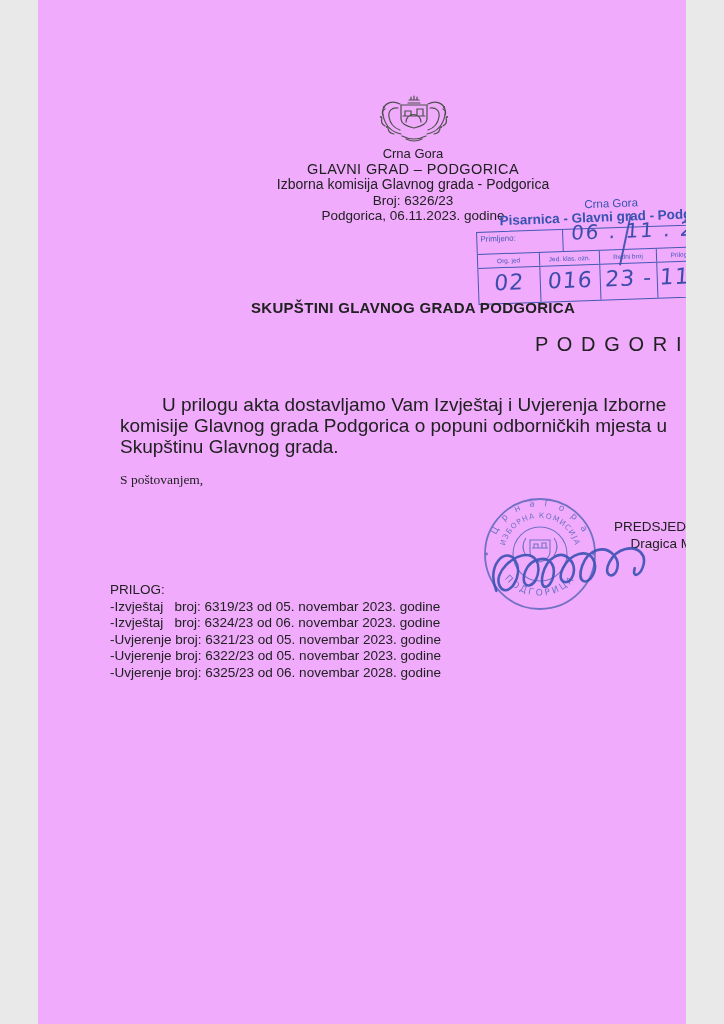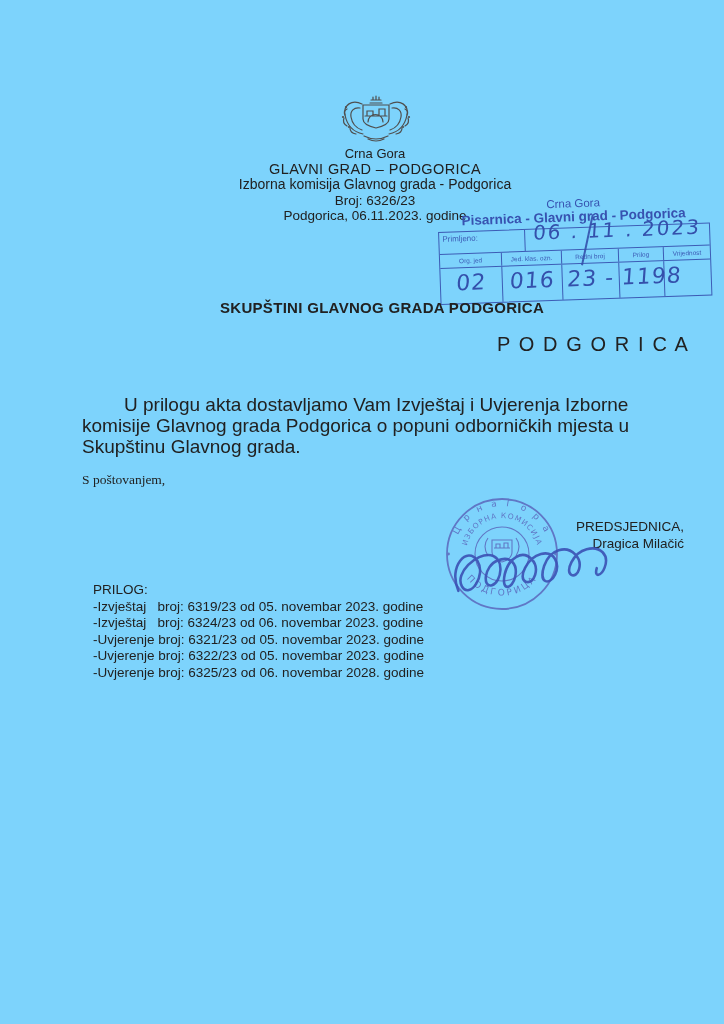--- a/index.html
+++ b/index.html
@@ -1,19 +1,19 @@
 <!DOCTYPE html>
 <html><head>
 <meta charset="utf-8">
 <style>
   * { margin:0; padding:0; box-sizing:border-box; }
   html,body { background:#e9e9e9; }
   .page {
-    position:relative; width:724px; height:1024px; margin:0 auto;
-    background:#7dd3fc; overflow:hidden;
+    position:relative; width:648px; height:1024px; margin:0 auto;
+    background:#f0abfc; overflow:hidden;
     font-family:"Liberation Sans", sans-serif; color:#212121;
   }
   
   .coat { position:absolute; left:338px; top:95px; width:76px; height:52px; }
   .header-block {
     position:absolute; left:13px; top:146px; width:724px;
     text-align:center; line-height:15.6px;
   }
   .h-country { font-size:13px; }
   .h-city    { font-size:14.5px; letter-spacing:.4px; }
@@ -48,41 +48,41 @@
     position:absolute; left:0; right:0; top:2px; text-align:center;
     font-size:22px; letter-spacing:1px; white-space:nowrap;
   }
   .v4 { text-align:left; padding-left:2px; }
   .pen-slash {
     position:absolute; left:147px; top:-14px; height:52px; width:0;
     border-left:2.2px solid #2e45a5; transform:rotate(14deg); opacity:.9;
   }
   
   .recipient-title {
-    position:absolute; left:220px; top:299px;
+    position:absolute; left:213px; top:299px;
     font-size:15px; font-weight:bold; letter-spacing:.3px;
   }
   .recipient-city {
     position:absolute; left:497px; top:333px;
     font-size:20px; letter-spacing:1.6px; white-space:nowrap;
   }
   
   .body-par {
     position:absolute; left:82px; top:394px; width:580px;
     font-size:19px; line-height:21px; text-indent:42px; text-align:left;
   }
   .closing { position:absolute; left:82px; top:472px; font-size:13.5px;font-family:Liberation Serif, serif; }
   
   .sig-block { position:absolute; left:468px; top:518px; width:216px; text-align:right; line-height:17px; }
   .sig-role { font-size:13.5px; }
   .sig-name { font-size:13.5px; }
   .seal { position:absolute; left:430px; top:492px; width:152px; height:130px; opacity:.85; }
   .scribble { position:absolute; left:446px; top:528px; width:190px; height:72px; transform:rotate(-6deg); opacity:.9; }
   
-  .attachments { position:absolute; left:93px; top:582px; font-size:13.5px; line-height:16.6px; }
+  .attachments { position:absolute; left:72px; top:582px; font-size:13.5px; line-height:16.6px; }
   .att-item { white-space:pre; }
 </style>
 </head>
 <body>
 
 <div class="page">
 
   <svg class="coat" viewBox="0 0 76 52">
     <g stroke="#4f4f4f" fill="none" stroke-width="1.2" stroke-linecap="round">
 

